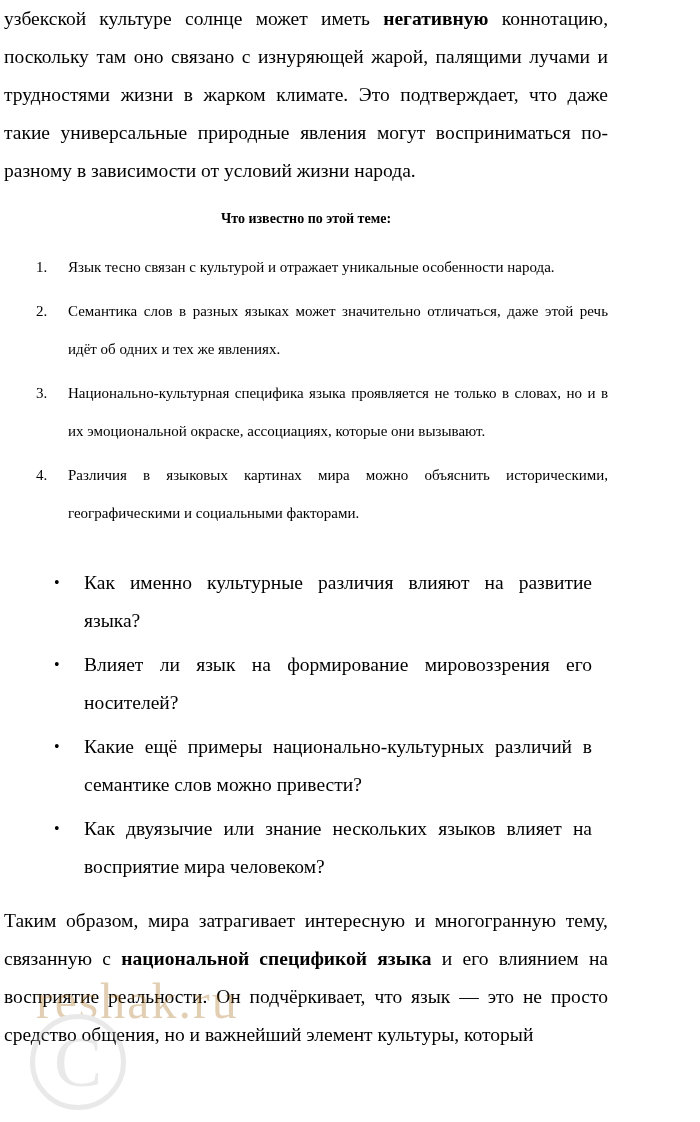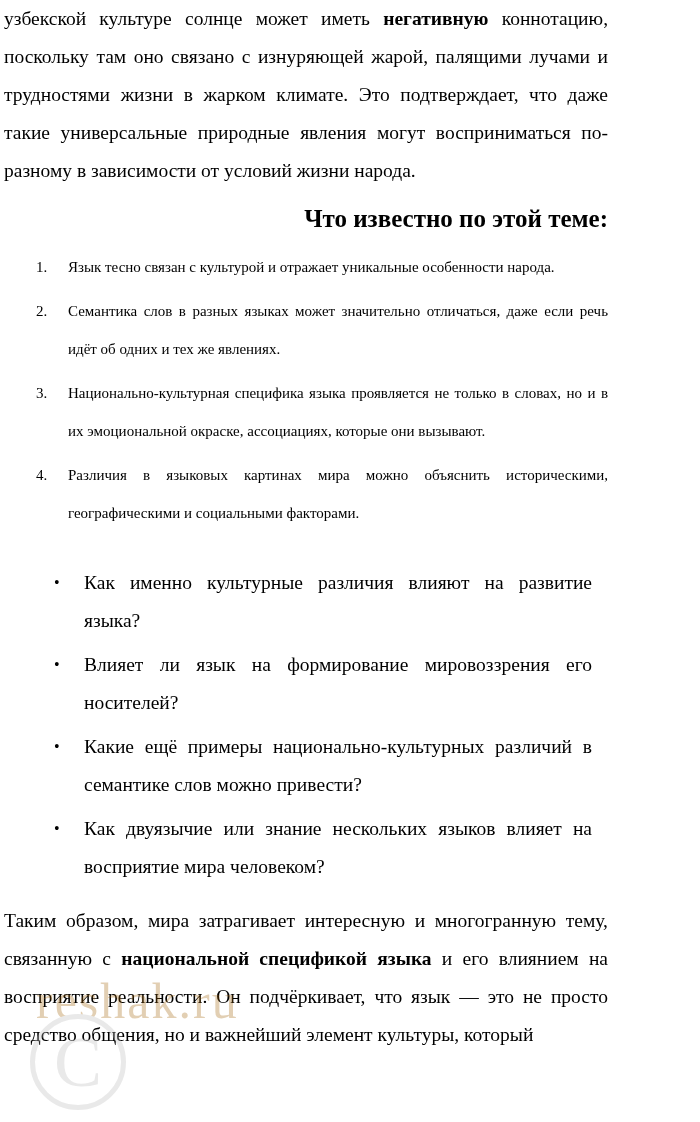--- a/index.html
+++ b/index.html
@@ -29,24 +29,24 @@
     font-size: 19.5px;
     line-height: 38px;
     text-align: justify;
     text-justify: inter-word;
     -webkit-hyphens: auto;
     hyphens: auto;
   }
 
   .heading {
     margin: 0;
-    font-size: 25px;
+    font-size: 14px;
     line-height: 38px;
     font-weight: bold;
-    text-align: right;
+    text-align: center;
   }
 
   .gap-small { height: 10px; }
 
   ol.num-list {
     margin: 0;
     padding: 0;
     list-style: none;
     counter-reset: numitem;
   }
@@ -151,21 +151,21 @@
 
   <div class="heading">Что известно по этой теме:</div>
 
   <div class="gap-small"></div>
 
   <ol class="num-list">
     <li>
         <span class="li-body">Язык тесно связан с культурой и отражает уникальные особенности народа.</span>
       </li>
     <li>
-        <span class="li-body">Семантика слов в разных языках может значительно отличаться, даже если речь идёт об одних и тех же явлениях.</span>
+        <span class="li-body">Семантика слов в разных языках может значительно отличаться, даже этой речь идёт об одних и тех же явлениях.</span>
       </li>
     <li>
         <span class="li-body">Национально-культурная специфика языка проявляется не только в словах, но и в их эмоциональной окраске, ассоциациях, которые они вызывают.</span>
       </li>
     <li>
         <span class="li-body">Различия в языковых картинах мира можно объяснить историческими, географическими и социальными факторами.</span>
       </li>
   </ol>
 
 

